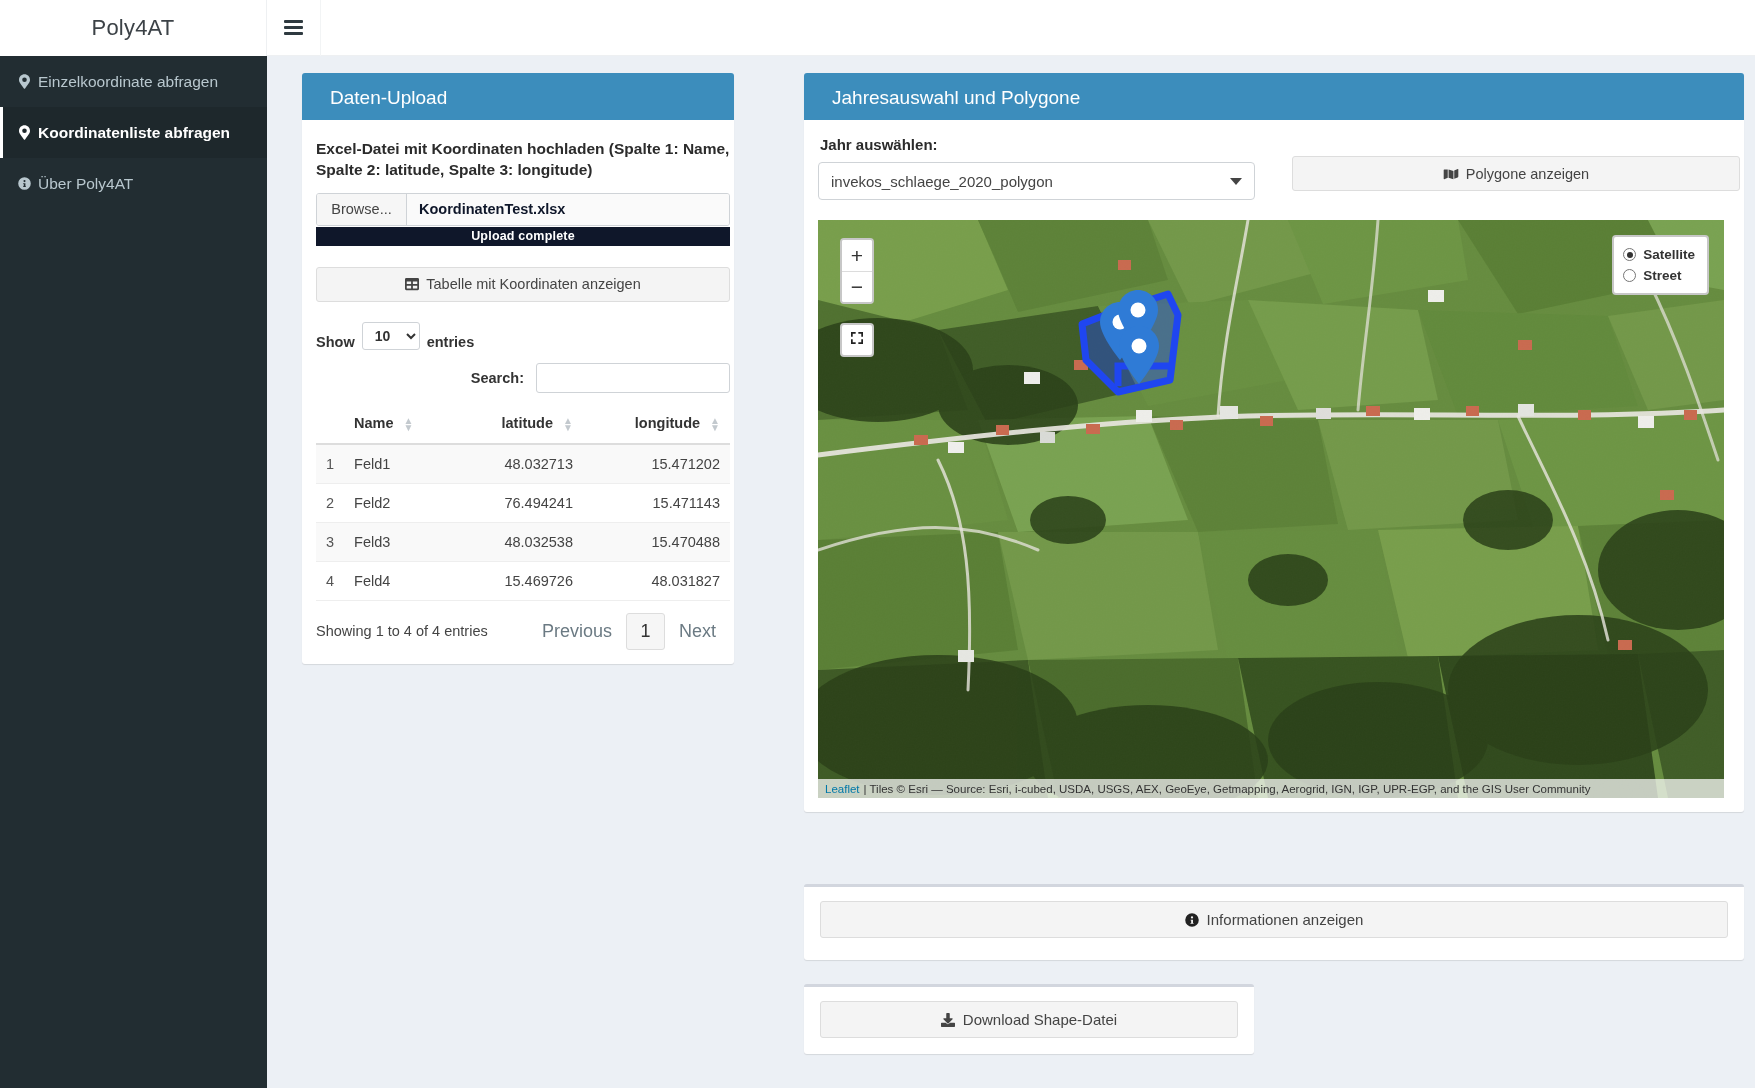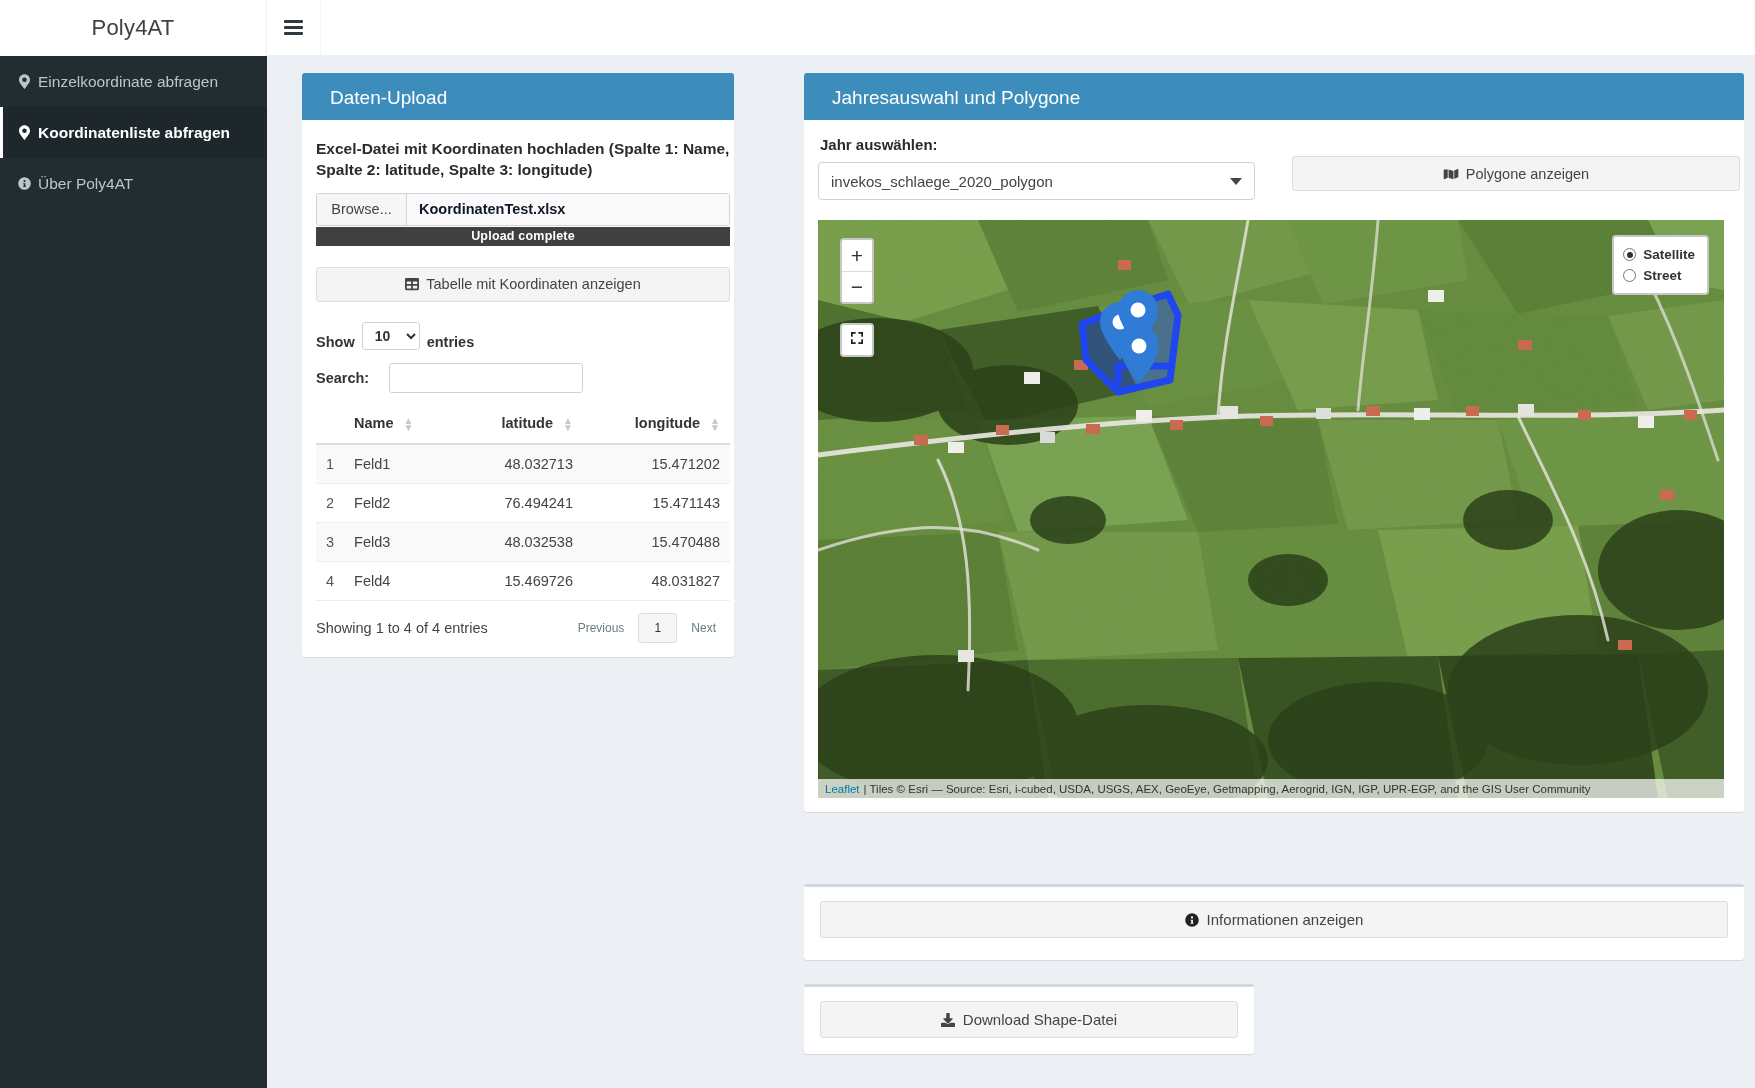--- a/index.html
+++ b/index.html
@@ -88,41 +88,41 @@
   .file-btn {
     width: 90px; background: #f6f6f6; border-right: 1px solid #cfd3d7;
     display: flex; align-items: center; justify-content: center;
     font-size: 14.5px; color: #444; cursor: pointer;
   }
   .file-name {
     flex: 1; display: flex; align-items: center; padding-left: 12px;
     font-size: 14.5px; color: #0f172a; background: #fafafa; font-weight: bold;
   }
   .progress {
-    height: 19px; background: #404040; color: #fff;
+    height: 19px; background: #0f172a; color: #fff;
     font-size: 12.5px; font-weight: 700; text-align: center; line-height: 19px;
     letter-spacing: .2px; margin-top: 1px;
   }
 
   .wide-btn {
     display: flex; align-items: center; justify-content: center; gap: 7px;
     height: 35px; margin-top: 21px;
     background: #f4f4f4; border: 1px solid #ddd; border-radius: 3px;
     font-size: 14.5px; color: #444; cursor: pointer;
   }
 
   .dt-top { display: flex; align-items: flex-end; gap: 7px; margin-top: 20px;
             font-size: 14.5px; font-weight: 700; color: #333; }
   .dt-select {
     height: 28px; border: 1px solid #cfd3d7; border-radius: 3px; background: #fff;
     font-family: "Liberation Sans", sans-serif; font-size: 14px; font-weight: 700;
     color: #333; padding: 0 4px 0 8px;
   }
   .dt-search-row {
-    display: flex; align-items: center; gap: 20px;
+    display: flex; align-items: center; justify-content: flex-end; gap: 12px;
     margin-top: 13px; font-size: 14.5px; font-weight: 700; color: #333;
   }
   .dt-search {
     width: 194px; height: 30px; border: 1px solid #cfd3d7; border-radius: 3px;
     padding: 0 8px; font-family: "Liberation Sans", sans-serif; font-size: 14px;
     outline: none; background: #fff;
   }
 
   table.dt { width: 100%; border-collapse: collapse; margin-top: 14px; }
   table.dt th {
@@ -142,21 +142,21 @@
   .sortico { display: inline-block; margin-left: 6px; color: #c3c9ce; font-size: 10px;
              line-height: 7px; vertical-align: middle; }
   .sortico b { display: block; font-weight: 400; }
 
   .dt-bottom {
     display: flex; align-items: center; justify-content: space-between;
     margin-top: 12px; font-size: 14.5px; color: #444;
   }
   .dt-pager { display: flex; align-items: center; gap: 0; }
   .pg {
-    padding: 7px 13px; font-size: 12px; color: #6b7a83; cursor: pointer; border: 1px solid transparent;
+    padding: 7px 13px; font-size: 18px; color: #6b7a83; cursor: pointer; border: 1px solid transparent;
   }
   .pg.num { background: #f6f6f6; border: 1px solid #ddd; border-radius: 3px; color: #333; min-width: 39px; text-align: center; }
 
   
   #right-panel { position: absolute; left: 537px; top: 17px; width: 940px; }
   .yr-row { display: flex; align-items: flex-start; gap: 0; }
   .yr-left { width: 470px; }
   .yr-label { font-size: 15px; font-weight: 700; color: #2b2b2b; margin: 4px 0 9px 2px; }
   .yr-select-wrap { position: relative; width: 437px; }
   .yr-select {

